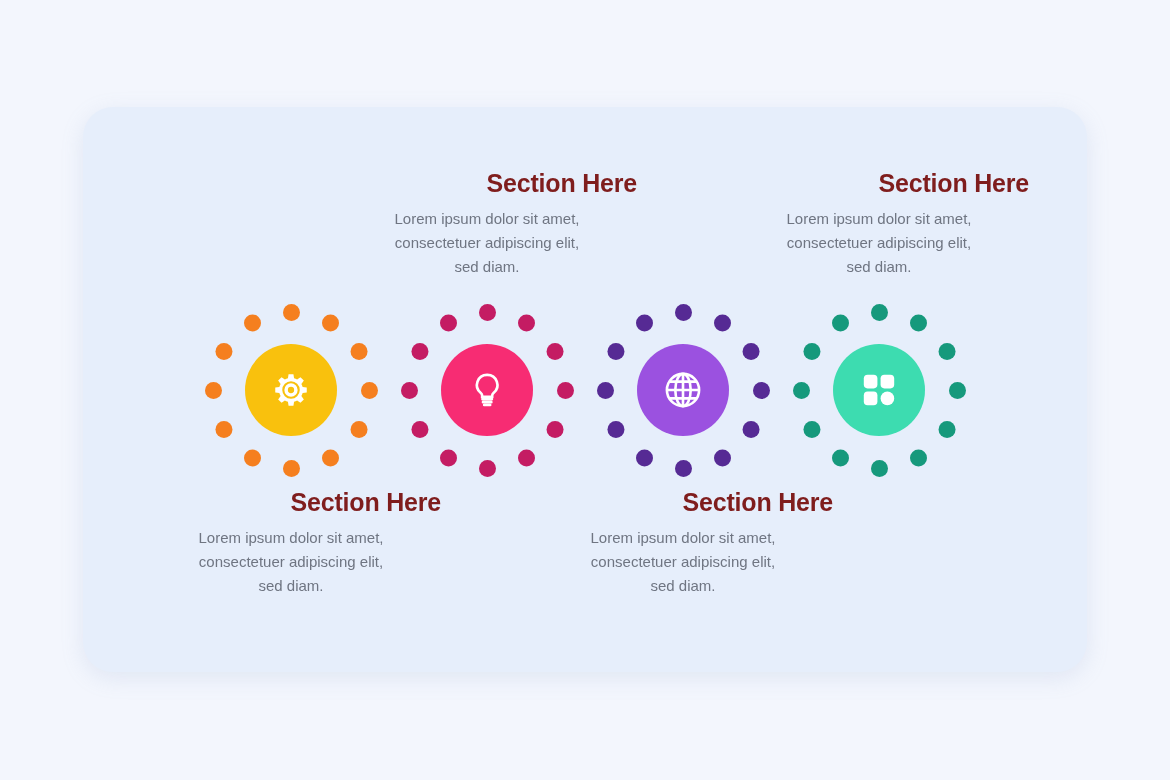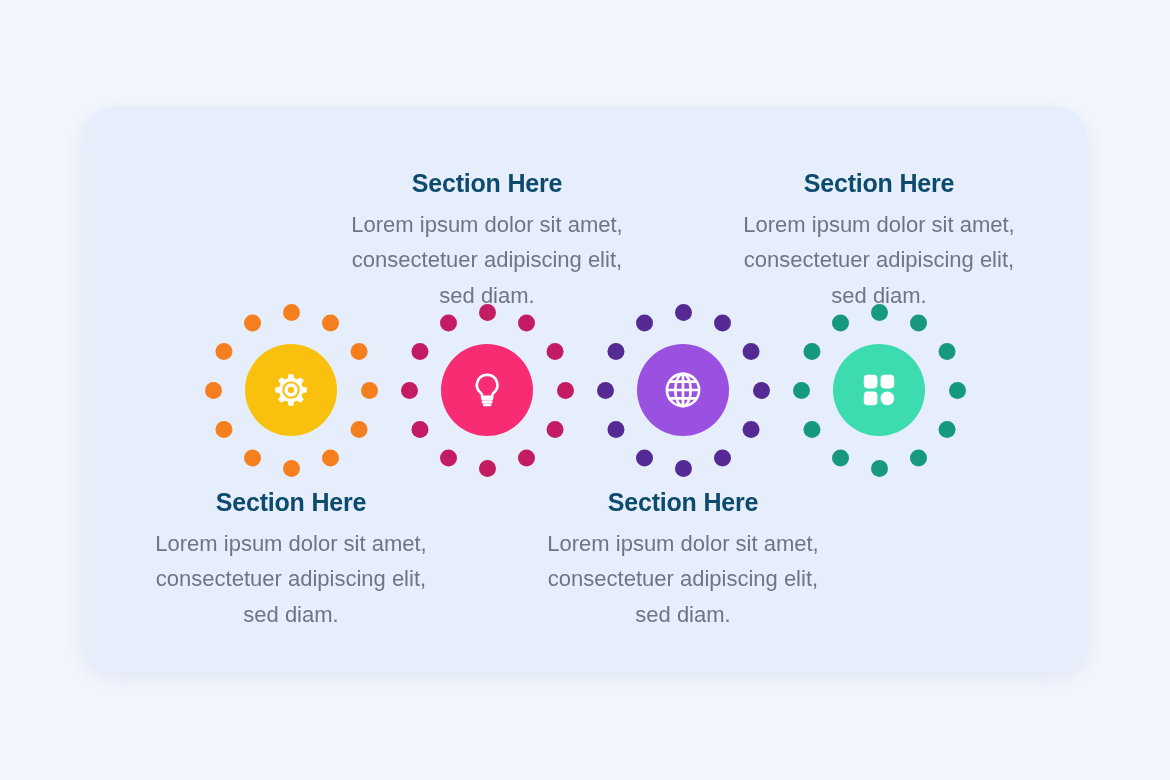--- a/index.html
+++ b/index.html
@@ -35,27 +35,28 @@
 
   
   .text-block {
     position: absolute;
     width: 300px;
     text-align: center;
   }
   .sec-title {
     font-size: 25px;
     font-weight: bold;
-    color: #0c4a6e;
+    color: #7f1d1d;
     letter-spacing: -0.2px;
     margin: 0 0 9px 0;
     line-height: 1.1;
+    text-align: right;
   }
   .sec-body {
-    font-size: 22px;
+    font-size: 15px;
     color: #6f7582;
     line-height: 1.62;
     margin: 0;
   }
   .sec-body span { display: block; }
 
   
   .tb-top-a { left: 337px; top: 170px; }
   .tb-top-b { left: 729px; top: 170px; }
   

